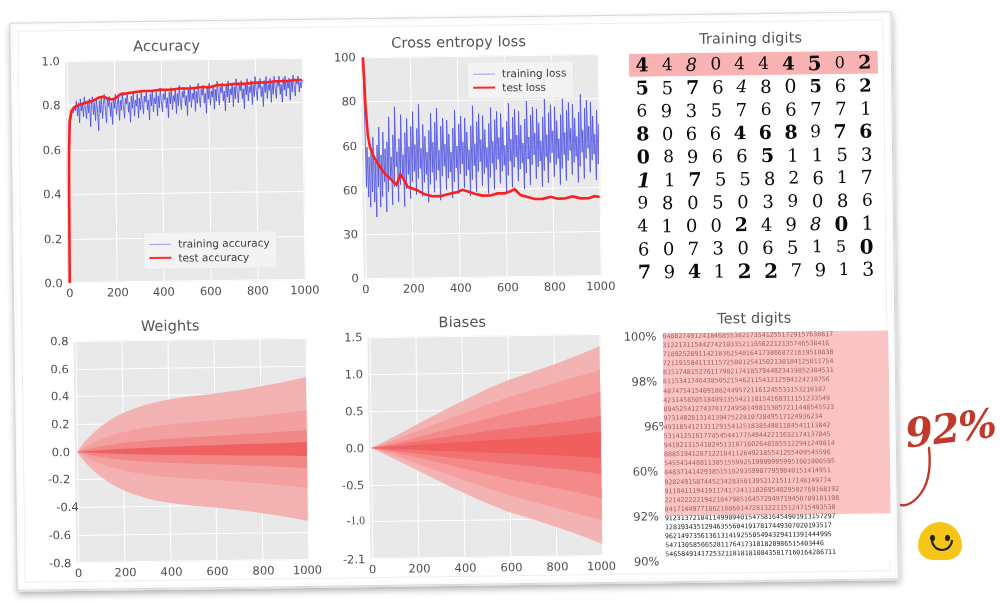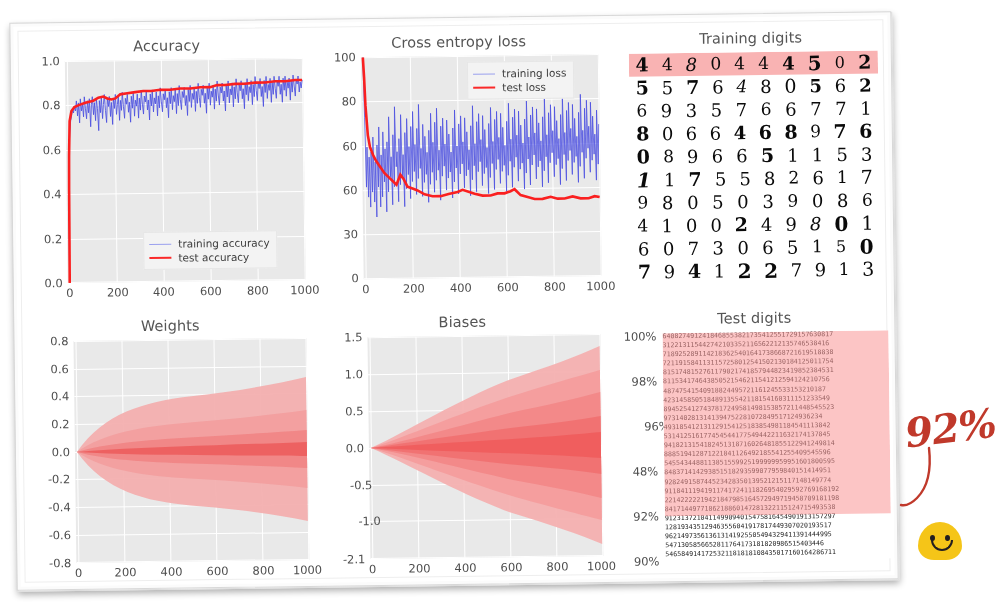--- a/index.html
+++ b/index.html
@@ -363,21 +363,21 @@
         <path d="M2,111 C40,108 90,107 140,106 C180,105 210,105 232,104 L232,118 C210,117 180,117 140,116 C90,115 40,114 2,111 Z" fill="#ec5a5a" opacity="0.85"></path>
       </svg>
     </div>
 
     <div class="ytick" style="left:0px;top:17px;width:40px;">0.8</div>
     <div class="ytick" style="left:0px;top:45px;width:40px;">0.6</div>
     <div class="ytick" style="left:0px;top:72px;width:40px;">0.4</div>
     <div class="ytick" style="left:0px;top:100px;width:40px;">0.2</div>
     <div class="ytick" style="left:0px;top:128px;width:40px;">0.0</div>
     <div class="ytick" style="left:0px;top:155px;width:40px;">-0.2</div>
-    <div class="ytick" style="left:0px;top:183px;width:40px;">-0.4</div>
+    <div class="ytick" style="left:8px;top:183px;width:40px;">-0.4</div>
     <div class="ytick" style="left:0px;top:211px;width:40px;">-0.6</div>
     <div class="ytick" style="left:0px;top:239px;width:40px;">-0.8</div>
 
     <div class="xtick" style="left:35px;top:249px;width:24px;">0</div>
     <div class="xtick" style="left:79px;top:249px;width:30px;">200</div>
     <div class="xtick" style="left:125px;top:249px;width:30px;">400</div>
     <div class="xtick" style="left:171px;top:249px;width:30px;">600</div>
     <div class="xtick" style="left:217px;top:249px;width:30px;">800</div>
     <div class="xtick" style="left:258px;top:249px;width:36px;">1000</div>
   </div>
@@ -406,39 +406,39 @@
         <path d="M2,111 C40,104 90,90 140,78 C180,70 210,64 232,58 L232,164 C210,158 180,152 140,144 C90,132 40,118 2,111 Z" fill="#f28585" opacity="0.85"></path>
         <path d="M2,111 C40,106 90,99 140,93 C180,89 210,86 232,82 L232,140 C210,136 180,133 140,129 C90,123 40,116 2,111 Z" fill="#f06e6e" opacity="0.85"></path>
         <path d="M2,111 C40,109 90,106 140,104 C180,102 210,100 232,98 L232,124 C210,122 180,120 140,118 C90,116 40,113 2,111 Z" fill="#ef5c5c" opacity="0.9"></path>
       </svg>
     </div>
 
     <div class="ytick" style="left:0px;top:17px;width:40px;">1.5</div>
     <div class="ytick" style="left:0px;top:54px;width:40px;">1.0</div>
     <div class="ytick" style="left:0px;top:91px;width:40px;">0.5</div>
     <div class="ytick" style="left:0px;top:128px;width:40px;">0.0</div>
-    <div class="ytick" style="left:8px;top:165px;width:40px;">-0.5</div>
-    <div class="ytick" style="left:16px;top:201px;width:40px;">-1.0</div>
+    <div class="ytick" style="left:0px;top:165px;width:40px;">-0.5</div>
+    <div class="ytick" style="left:0px;top:201px;width:40px;font-family:Liberation Serif, serif;">-1.0</div>
     <div class="ytick" style="left:0px;top:239px;width:40px;">-2.1</div>
 
     <div class="xtick" style="left:35px;top:249px;width:24px;">0</div>
     <div class="xtick" style="left:79px;top:249px;width:30px;">200</div>
     <div class="xtick" style="left:125px;top:249px;width:30px;">400</div>
     <div class="xtick" style="left:171px;top:249px;width:30px;">600</div>
     <div class="xtick" style="left:217px;top:249px;width:30px;">800</div>
     <div class="xtick" style="left:258px;top:249px;width:36px;">1000</div>
   </div>
 
   <div class="panel" style="left:592px;top:286px;width:286px;height:272px;">
     <div class="ptitle" style="top:2px;left:0px;width:280px;">Test digits</div>
 
     <div class="ytick" style="left:0px;top:20px;width:42px;">100%</div>
     <div class="ytick" style="left:0px;top:65px;width:42px;">98%</div>
     <div class="ytick" style="left:12px;top:110px;width:42px;">96%</div>
-    <div class="ytick" style="left:0px;top:155px;width:42px;">48%</div>
+    <div class="ytick" style="left:0px;top:155px;width:42px;">60%</div>
     <div class="ytick" style="left:0px;top:200px;width:42px;">92%</div>
     <div class="ytick" style="left:0px;top:245px;width:42px;">90%</div>
 
     <div class="testgrid" style="left:48px;top:24px;width:226px;height:228px;">
       <div class="trow" style="font-size:6.6px;height:9.1px;">6408274912418468553821735412551729157630817</div>
       <div class="trow" style="font-size:6.6px;height:9.1px;">312213115442742103352116562212135746538416</div>
       <div class="trow" style="font-size:6.6px;height:9.1px;">7189252891142183625401641738668721619518838</div>
       <div class="trow" style="font-size:6.6px;height:9.1px;">7211915841131157258012541502130184125011754</div>
       <div class="trow" style="font-size:6.6px;height:9.1px;">8151748152761179021741857944823419852384531</div>
       <div class="trow" style="font-size:6.6px;height:9.1px;">811534174643850521546211541212594124210756</div>

